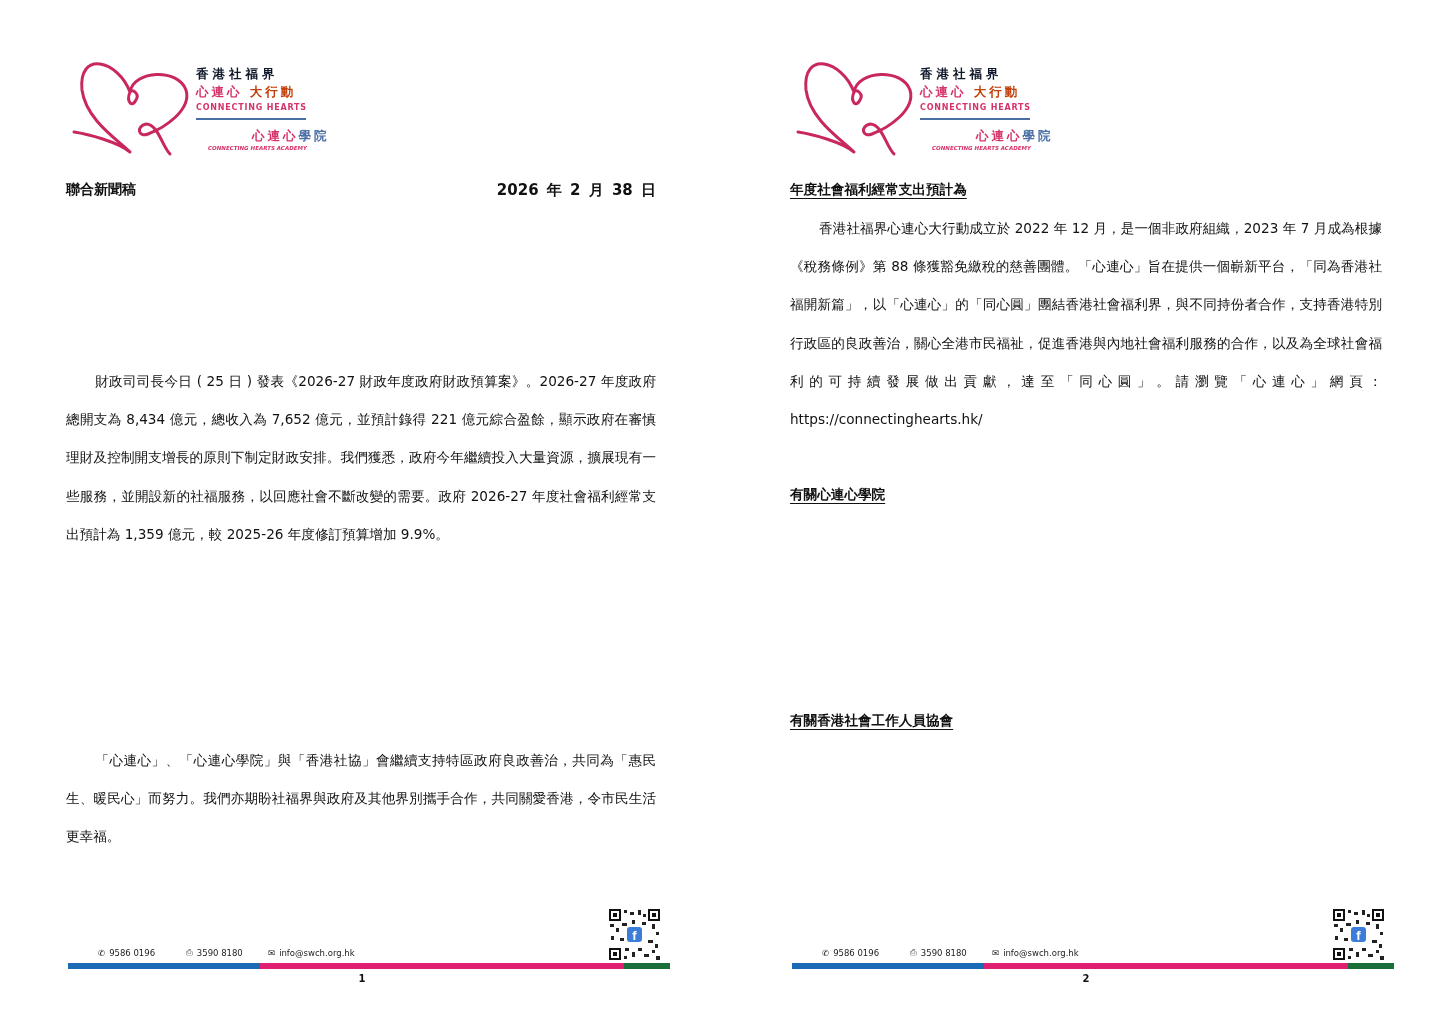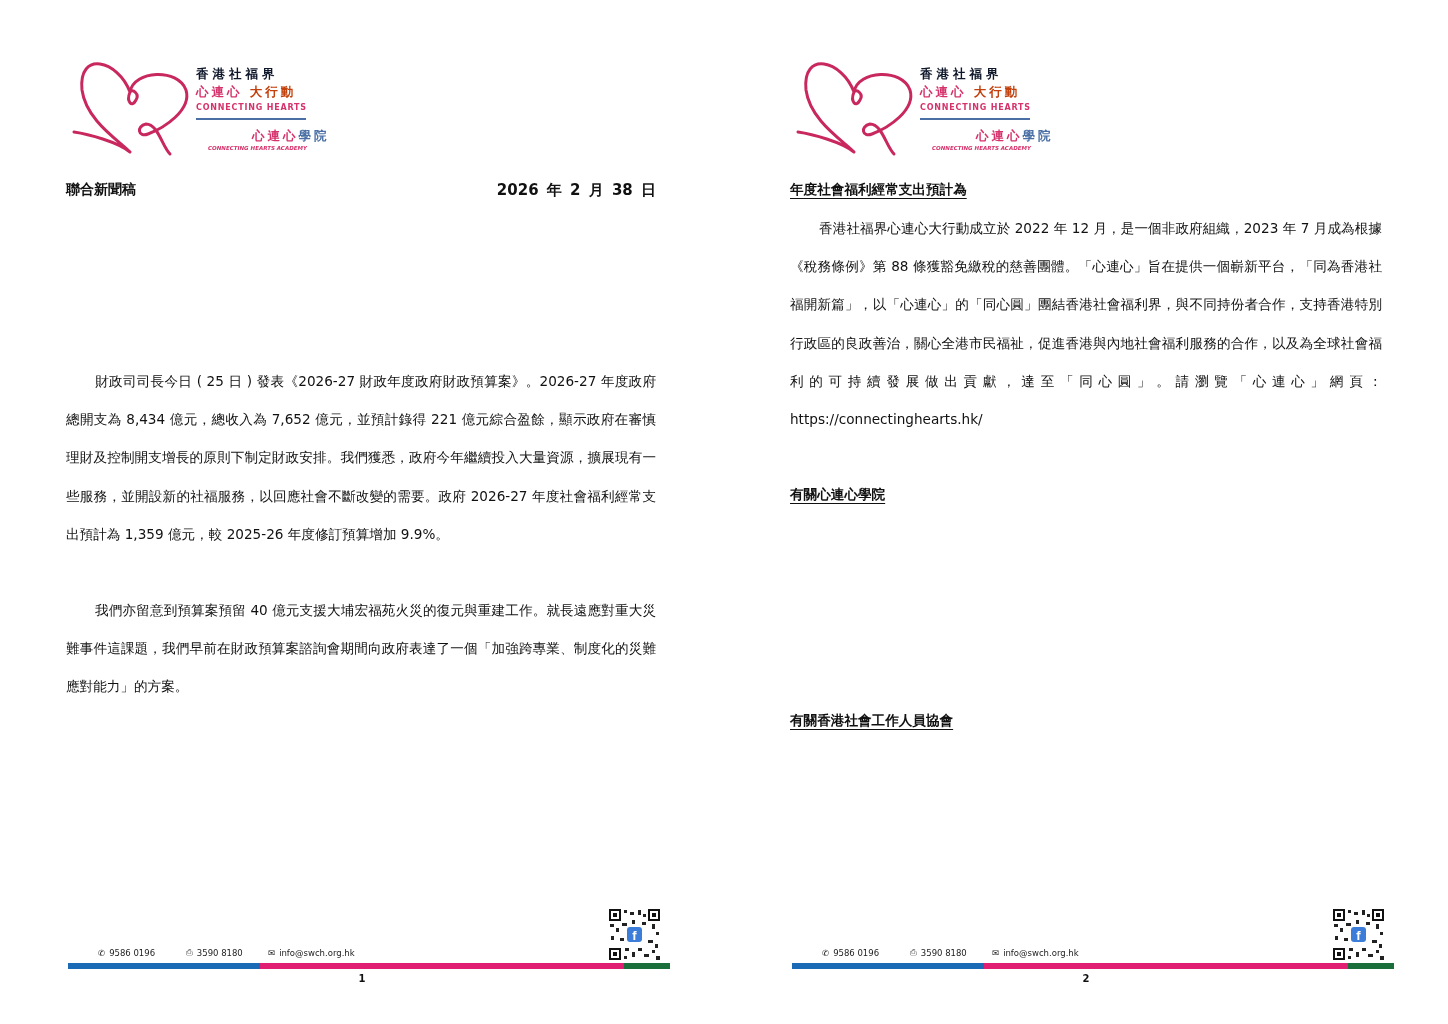--- a/index.html
+++ b/index.html
@@ -69,21 +69,21 @@
     <div class="lt rule"></div>
     <div class="lt l4"><span>心連心</span><span class="b">學院</span></div>
     <div class="lt l5">CONNECTING HEARTS ACADEMY</div>
   </div>
 
   <div class="hdr-left">聯合新聞稿</div>
   <div class="hdr-right">2026 年 2 月 38 日</div>
 
 
   <div class="para para1"><span class="ind"></span><span>財政司司長今日 ( 25 日 ) 發表《2026-27 財政年度政府財政預算案》。2026-27 年度政府總開支為 8,434 億元，總收入為 7,652 億元，並預計錄得 221 億元綜合盈餘，顯示政府在審慎理財及控制開支增長的原則下制定財政安排。我們獲悉，政府今年繼續投入大量資源，擴展現有一些服務，並開設新的社福服務，以回應社會不斷改變的需要。政府 2026-27 年度社會福利經常支出預計為 1,359 億元，較 2025-26 年度修訂預算增加 9.9%。</span></div>
-  <div class="para para2"><span class="ind"></span><span>我們亦留意到預算案預留 40 億元支援大埔宏福苑火災的復元與重建工作。就長遠應對重大災難事件這課題，我們早前在財政預算案諮詢會期間向政府表達了一個「加強跨專業、制度化的災難應對能力」的方案。</span></div>
+  <div class="para para3"><span class="ind"></span><span>「心連心」、「心連心學院」與「香港社協」會繼續支持特區政府良政善治，共同為「惠民生、暖民心」而努力。我們亦期盼社福界與政府及其他界別攜手合作，共同關愛香港，令市民生活更幸福。</span></div>
 
   <div class="footer-contacts">
     <div class="fc phone">
         <span>✆</span>
         <span>9586 0196</span>
       </div>
     <div class="fc fax">
         <span>⎙</span>
         <span>3590 8180</span>
       </div>

